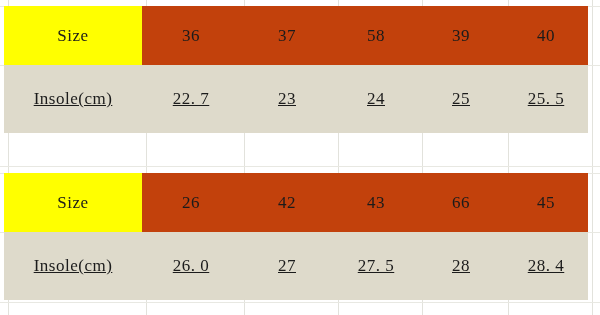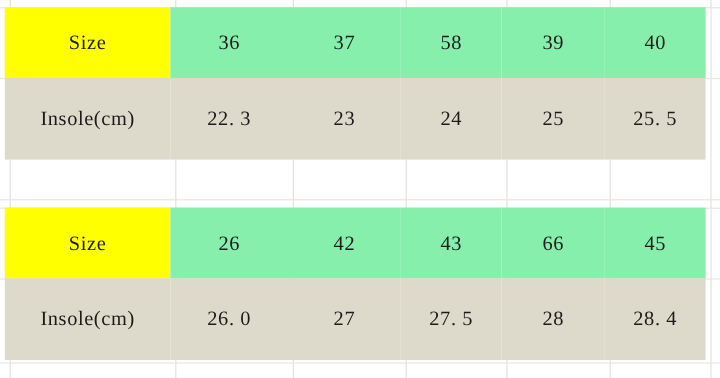--- a/index.html
+++ b/index.html
@@ -70,25 +70,26 @@
   .row-size td { height: 59px; }
   .row-insole td { height: 68px; }
 
   .cell-label-size {
     background: #ffff00;
     font-size: 17px;
     letter-spacing: 3px;
     padding-left: 10px;
   }
   .cell-size-value {
-    background: #86efac;
+    background: #c2410c;
   }
   .cell-label-insole,
   .cell-insole-value {
     background: #dedacb;
+    text-decoration: underline;
   }
   .cell-label-insole {
     font-size: 17px;
     letter-spacing: 0.5px;
   }
 
   .col-label { width: 138px; }
   .col-v1 { width: 98px; }
   .col-v2 { width: 94px; }
   .col-v3 { width: 84px; }
@@ -129,21 +130,21 @@
       <tr class="row-size">
         <td class="cell-label-size">Size</td>
         <td class="cell-size-value">36</td>
         <td class="cell-size-value">37</td>
         <td class="cell-size-value">58</td>
         <td class="cell-size-value">39</td>
         <td class="cell-size-value">40</td>
       </tr>
       <tr class="row-insole">
         <td class="cell-label-insole">Insole(cm)</td>
-        <td class="cell-insole-value">22. 3</td>
+        <td class="cell-insole-value">22. 7</td>
         <td class="cell-insole-value">23</td>
         <td class="cell-insole-value">24</td>
         <td class="cell-insole-value">25</td>
         <td class="cell-insole-value">25. 5</td>
       </tr>
     </tbody>
   </table>
 
   <table class="size-table table-b">
     <colgroup>

